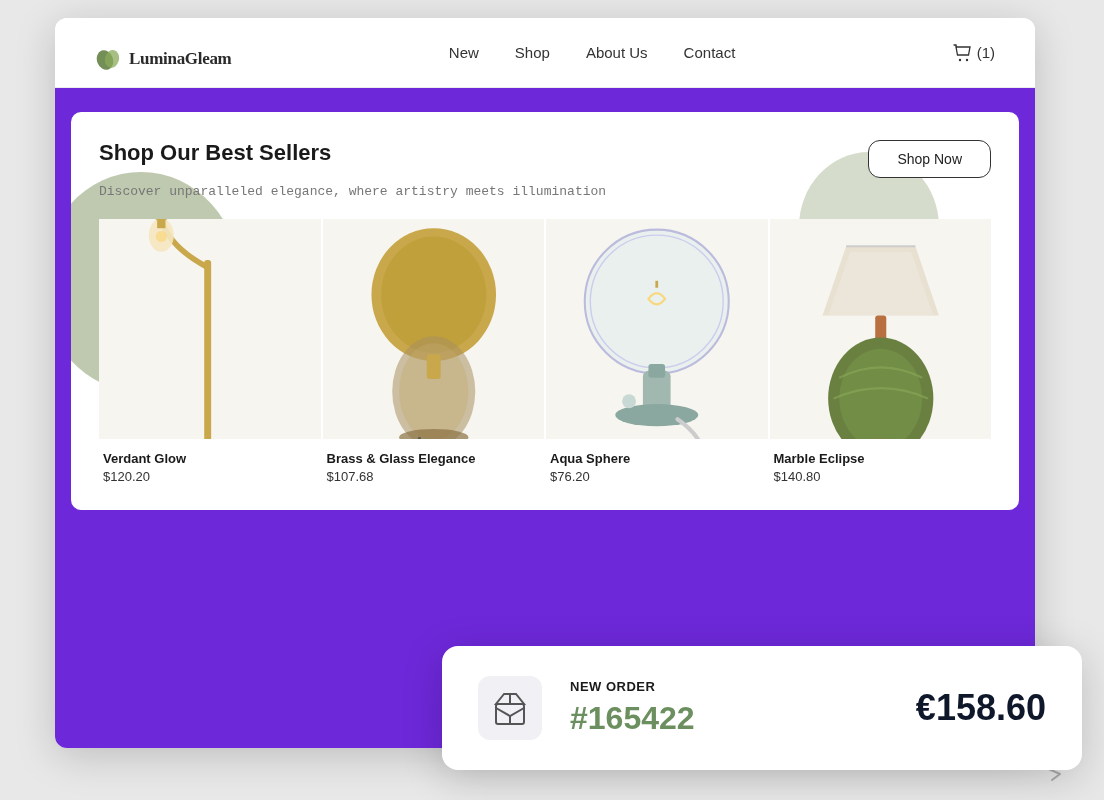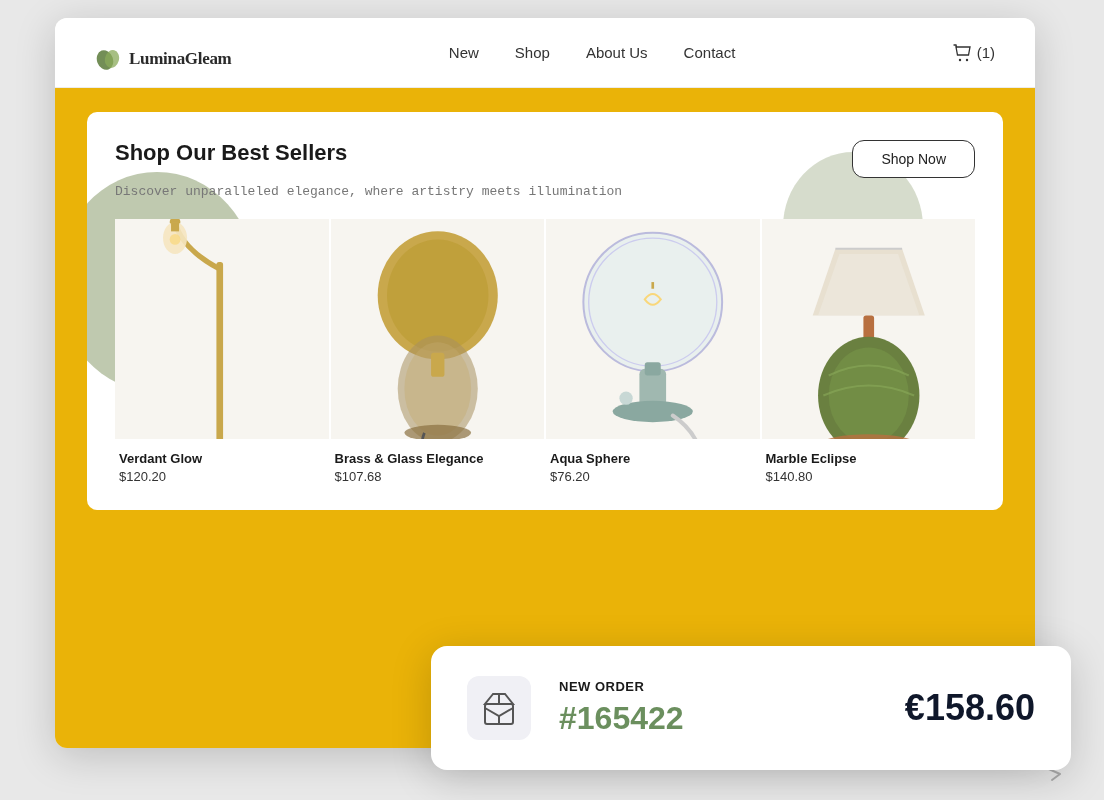--- a/index.html
+++ b/index.html
@@ -66,22 +66,22 @@
       display: flex;
       align-items: center;
       gap: 4px;
       font-size: 15px;
       color: #333;
       font-family: Arial, sans-serif;
     }
 
     
     .content-area {
-      padding: 24px 32px;
-      background: #eab308;
+      padding: 24px 16px;
+      background: #6d28d9;
       height: calc(100% - 70px);
       overflow: hidden;
     }
 
     
     .best-sellers-section {
       background: #fff;
       border-radius: 10px;
       padding: 28px 28px 22px 28px;
       margin-bottom: 20px;
@@ -201,21 +201,21 @@
     }
     .new-stuff-section .section-subtitle {
       font-size: 13px;
       color: #888;
     }
 
     
     .notification-card {
       position: absolute;
       bottom: 30px;
-      right: 33px;
+      right: 22px;
       width: 640px;
       background: #fff;
       border-radius: 16px;
       box-shadow: 0 8px 40px rgba(0,0,0,0.18);
       padding: 30px 36px;
       display: flex;
       align-items: center;
       gap: 28px;
       z-index: 100;
     }

